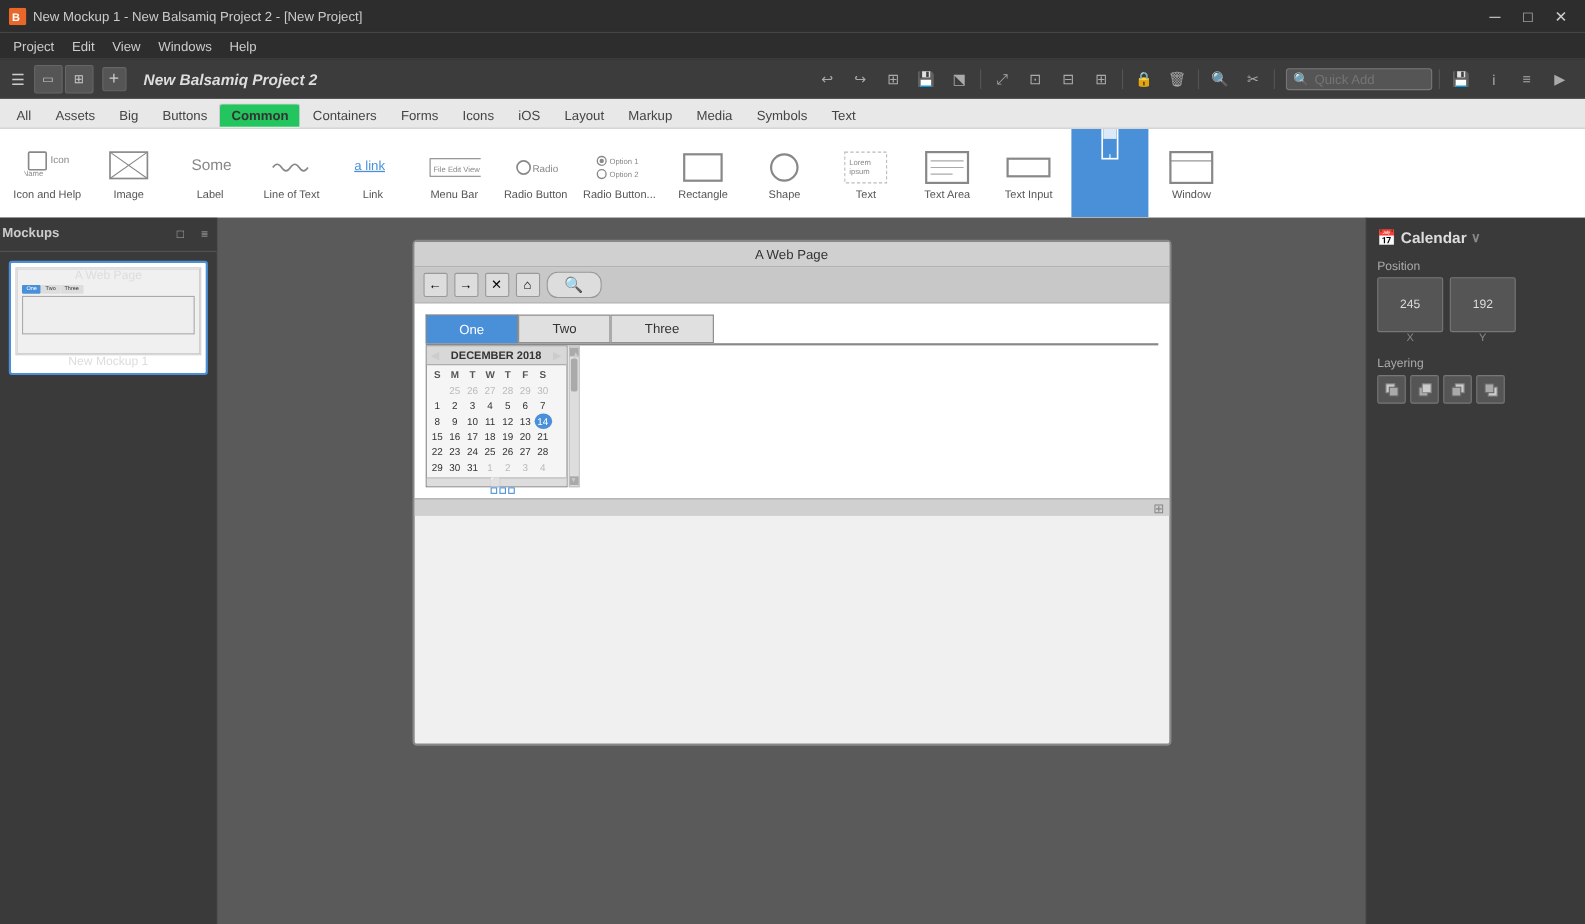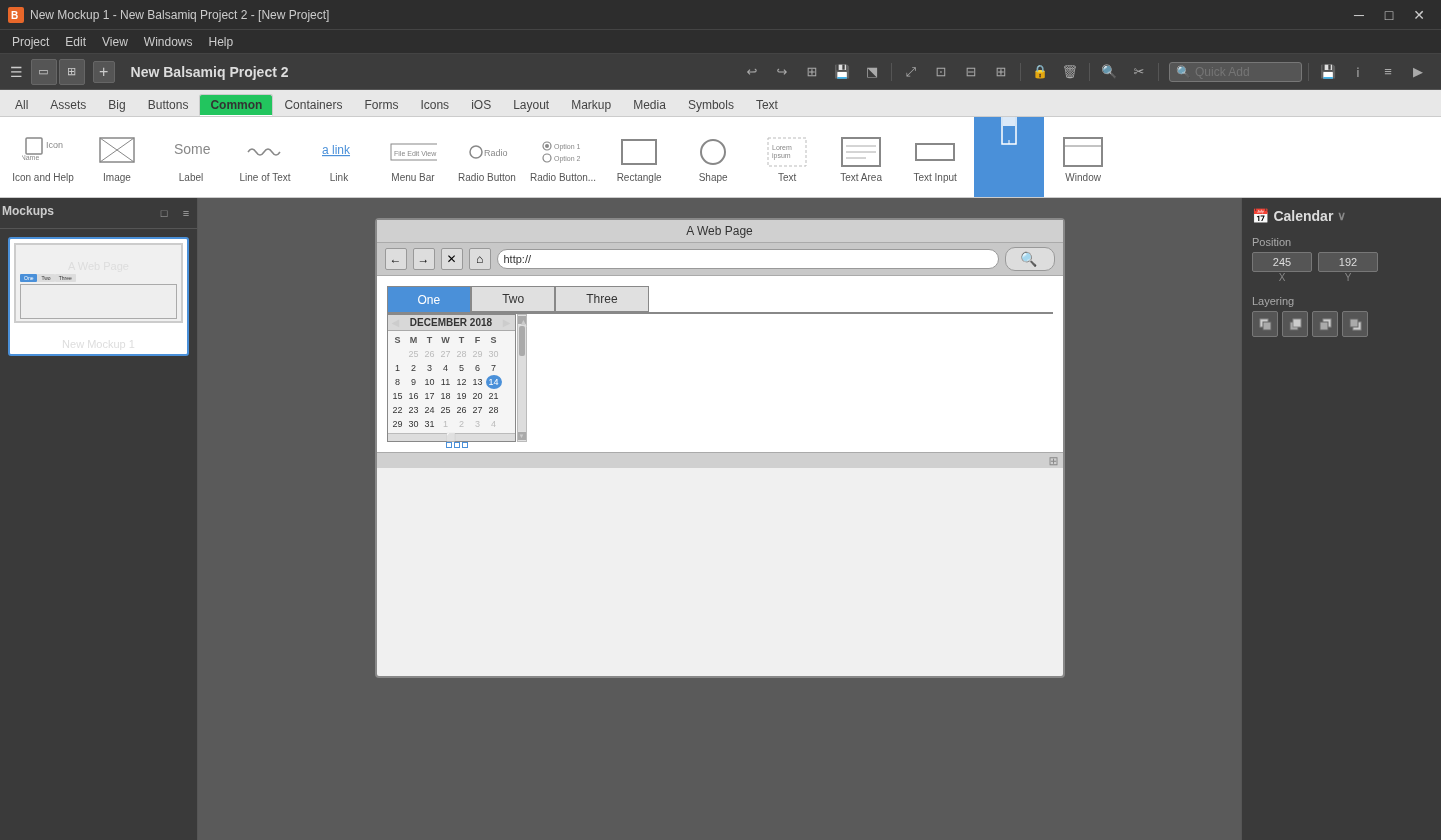--- a/index.html
+++ b/index.html
@@ -52,21 +52,21 @@
     #project-bar .hamburger { margin-right: 8px; font-size: 14px; cursor: pointer; color: #ccc; }
     #project-bar .view-btns { display: flex; gap: 2px; margin-right: 8px; }
     #project-bar .view-btn {
       width: 26px; height: 26px; border: 1px solid #666; background: #555;
       color: #ccc; cursor: pointer; display: flex; align-items: center; justify-content: center; font-size: 11px; border-radius: 2px;
     }
     #project-bar .add-btn {
       width: 22px; height: 22px; background: #555; border: 1px solid #666; color: #ccc; font-size: 16px;
       cursor: pointer; display: flex; align-items: center; justify-content: center; border-radius: 2px; margin-right: 16px;
     }
-    #project-bar .project-title { font-size: 14px; font-weight: bold; color: #ddd; flex: 1; }
+    #project-bar .project-title { font-size: 14px; font-weight: bold; color: #ddd; flex: 1; font-style: italic; }
     #project-bar .toolbar-right { display: flex; align-items: center; gap: 4px; }
     .tb-btn {
       width: 26px; height: 26px; background: transparent; border: none; color: #aaa;
       cursor: pointer; font-size: 13px; display: flex; align-items: center; justify-content: center;
       border-radius: 2px;
     }
     .tb-separator { width: 1px; height: 18px; background: #555; margin: 0 2px; }
     .quick-add-box {
       display: flex; align-items: center;
       background: #555; border: 1px solid #777; border-radius: 3px;
@@ -175,21 +175,21 @@
       cursor: pointer;
     }
     .mockup-thumb .thumb-preview {
       width: 100%;
       height: 80px;
       background: #e8e8e8;
       border: 1px solid #ccc;
       position: relative;
       overflow: hidden;
     }
-    .mockup-thumb .thumb-title { font-size: 11px; text-align: center; color: #ddd; margin-top: 15px; }
+    .mockup-thumb .thumb-title { font-size: 11px; text-align: center; color: #ddd; margin-top: 0; }
 
     
     #canvas-area {
       flex: 1;
       background: #5a5a5a;
       position: relative;
       overflow: auto;
       display: flex;
       align-items: flex-start;
       justify-content: center;
@@ -206,21 +206,21 @@
       color: #ccc;
     }
     #right-panel .panel-title {
       font-size: 14px; font-weight: bold; color: #ddd; margin-bottom: 12px;
       display: flex; align-items: center; gap: 4px;
     }
     #right-panel .prop-group { margin-bottom: 12px; }
     #right-panel .prop-label { color: #aaa; font-size: 11px; margin-bottom: 4px; }
     #right-panel .prop-inputs { display: flex; gap: 6px; align-items: center; }
     #right-panel .prop-input {
-      width: 60px; padding: 3px 4px; background: #555; border: 1px solid #777;
+      width: 60px; padding: 18px 4px; background: #555; border: 1px solid #777;
       color: #ddd; font-size: 11px; border-radius: 2px; text-align: center;
     }
     #right-panel .prop-sub { font-size: 10px; color: #888; text-align: center; }
     .prop-col { display: flex; flex-direction: column; align-items: center; }
     .layering-btns { display: flex; gap: 4px; }
     .layer-btn {
       width: 26px; height: 26px; background: #555; border: 1px solid #777;
       color: #ccc; font-size: 11px; cursor: pointer; display: flex; align-items: center; justify-content: center;
       border-radius: 2px;
     }
@@ -608,21 +608,20 @@
 
     <div class="webpage-frame">
       <div class="webpage-titlebar">
         <span>A Web Page</span>
       </div>
       <div class="webpage-toolbar">
         <button class="wp-nav-btn">←</button>
         <button class="wp-nav-btn">→</button>
         <button class="wp-nav-btn">✕</button>
         <button class="wp-nav-btn">⌂</button>
-        <input class="wp-url-bar" value="http://" readonly="" style="">
         <div class="wp-search-btn">🔍</div>
       </div>
       <div class="webpage-content">
 
         <div class="tab-bar-widget">
           <button class="tab-btn selected">One</button>
           <button class="tab-btn">Two</button>
           <button class="tab-btn">Three</button>
         </div>
 

